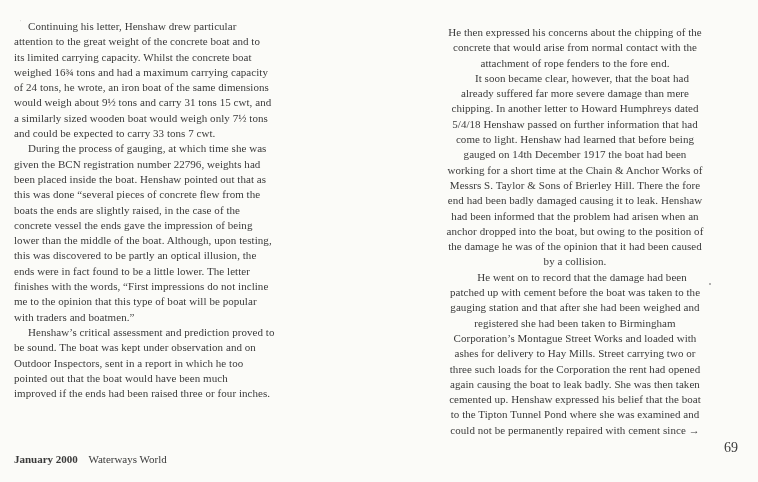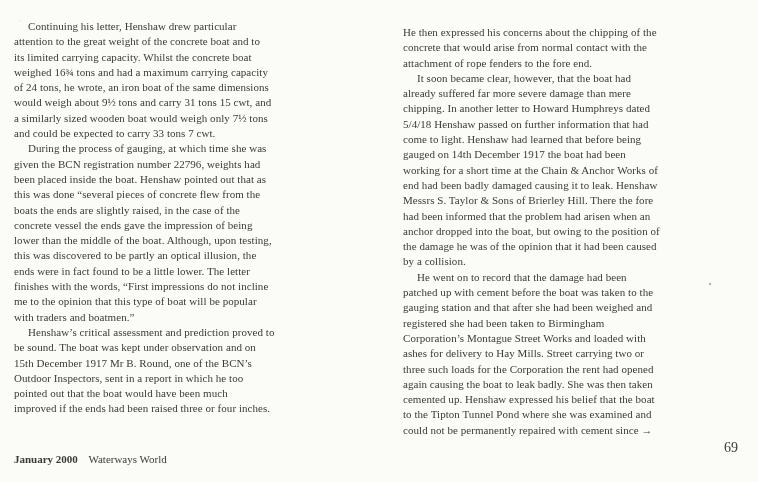--- a/index.html
+++ b/index.html
@@ -8,21 +8,21 @@
     position: relative;
     font-family: "Liberation Serif", "DejaVu Serif", serif;
     color: #3a3a3a;
   }
   .col {
     position: absolute; top: 19px;
     font-size: 11px; line-height: 15.3px;
     letter-spacing: 0.05px;
   }
   .col-left { left: 14px; width: 356px; }
-  .col-right { left: 403px; width: 344px; top: 25px; }
+  .col-right { left: 403px; width: 344px; top: 25px; text-align: center; }
   .line { white-space: nowrap; display: block; height: 15.3px; }
   .indent { padding-left: 14px; }
   .footer-left {
     position: absolute; left: 14px; top: 453px; font-size: 11px;
   }
   .footer-left .date { font-weight: bold; margin-right: 8px; }
   .footer-right {
     position: absolute; left: 724px; top: 440px; font-size: 14px;
   }
   .stray-mark {
@@ -50,38 +50,37 @@
     <span class="line">boats the ends are slightly raised, in the case of the</span>
     <span class="line">concrete vessel the ends gave the impression of being</span>
     <span class="line">lower than the middle of the boat. Although, upon testing,</span>
     <span class="line">this was discovered to be partly an optical illusion, the</span>
     <span class="line">ends were in fact found to be a little lower. The letter</span>
     <span class="line">finishes with the words, “First impressions do not incline</span>
     <span class="line">me to the opinion that this type of boat will be popular</span>
     <span class="line">with traders and boatmen.”</span>
     <span class="line indent">Henshaw’s critical assessment and prediction proved to</span>
     <span class="line">be sound. The boat was kept under observation and on</span>
-    <span class="line">15th December 1917 Mr B. Round, one of the BCN’s</span>
     <span class="line">Outdoor Inspectors, sent in a report in which he too</span>
     <span class="line">pointed out that the boat would have been much</span>
     <span class="line">improved if the ends had been raised three or four inches.</span>
   </div>
 <div class="col col-right" id="col-right">
     <span class="line">He then expressed his concerns about the chipping of the</span>
     <span class="line">concrete that would arise from normal contact with the</span>
     <span class="line">attachment of rope fenders to the fore end.</span>
     <span class="line indent">It soon became clear, however, that the boat had</span>
     <span class="line">already suffered far more severe damage than mere</span>
     <span class="line">chipping. In another letter to Howard Humphreys dated</span>
     <span class="line">5/4/18 Henshaw passed on further information that had</span>
     <span class="line">come to light. Henshaw had learned that before being</span>
     <span class="line">gauged on 14th December 1917 the boat had been</span>
     <span class="line">working for a short time at the Chain &amp; Anchor Works of</span>
+    <span class="line">Messrs S. Taylor &amp; Sons of Brierley Hill. There the fore</span>
     <span class="line">end had been badly damaged causing it to leak. Henshaw</span>
-    <span class="line">Messrs S. Taylor &amp; Sons of Brierley Hill. There the fore</span>
     <span class="line">had been informed that the problem had arisen when an</span>
     <span class="line">anchor dropped into the boat, but owing to the position of</span>
     <span class="line">the damage he was of the opinion that it had been caused</span>
     <span class="line">by a collision.</span>
     <span class="line indent">He went on to record that the damage had been</span>
     <span class="line">patched up with cement before the boat was taken to the</span>
     <span class="line">gauging station and that after she had been weighed and</span>
     <span class="line">registered she had been taken to Birmingham</span>
     <span class="line">Corporation’s Montague Street Works and loaded with</span>
     <span class="line">ashes for delivery to Hay Mills. Street carrying two or</span>

